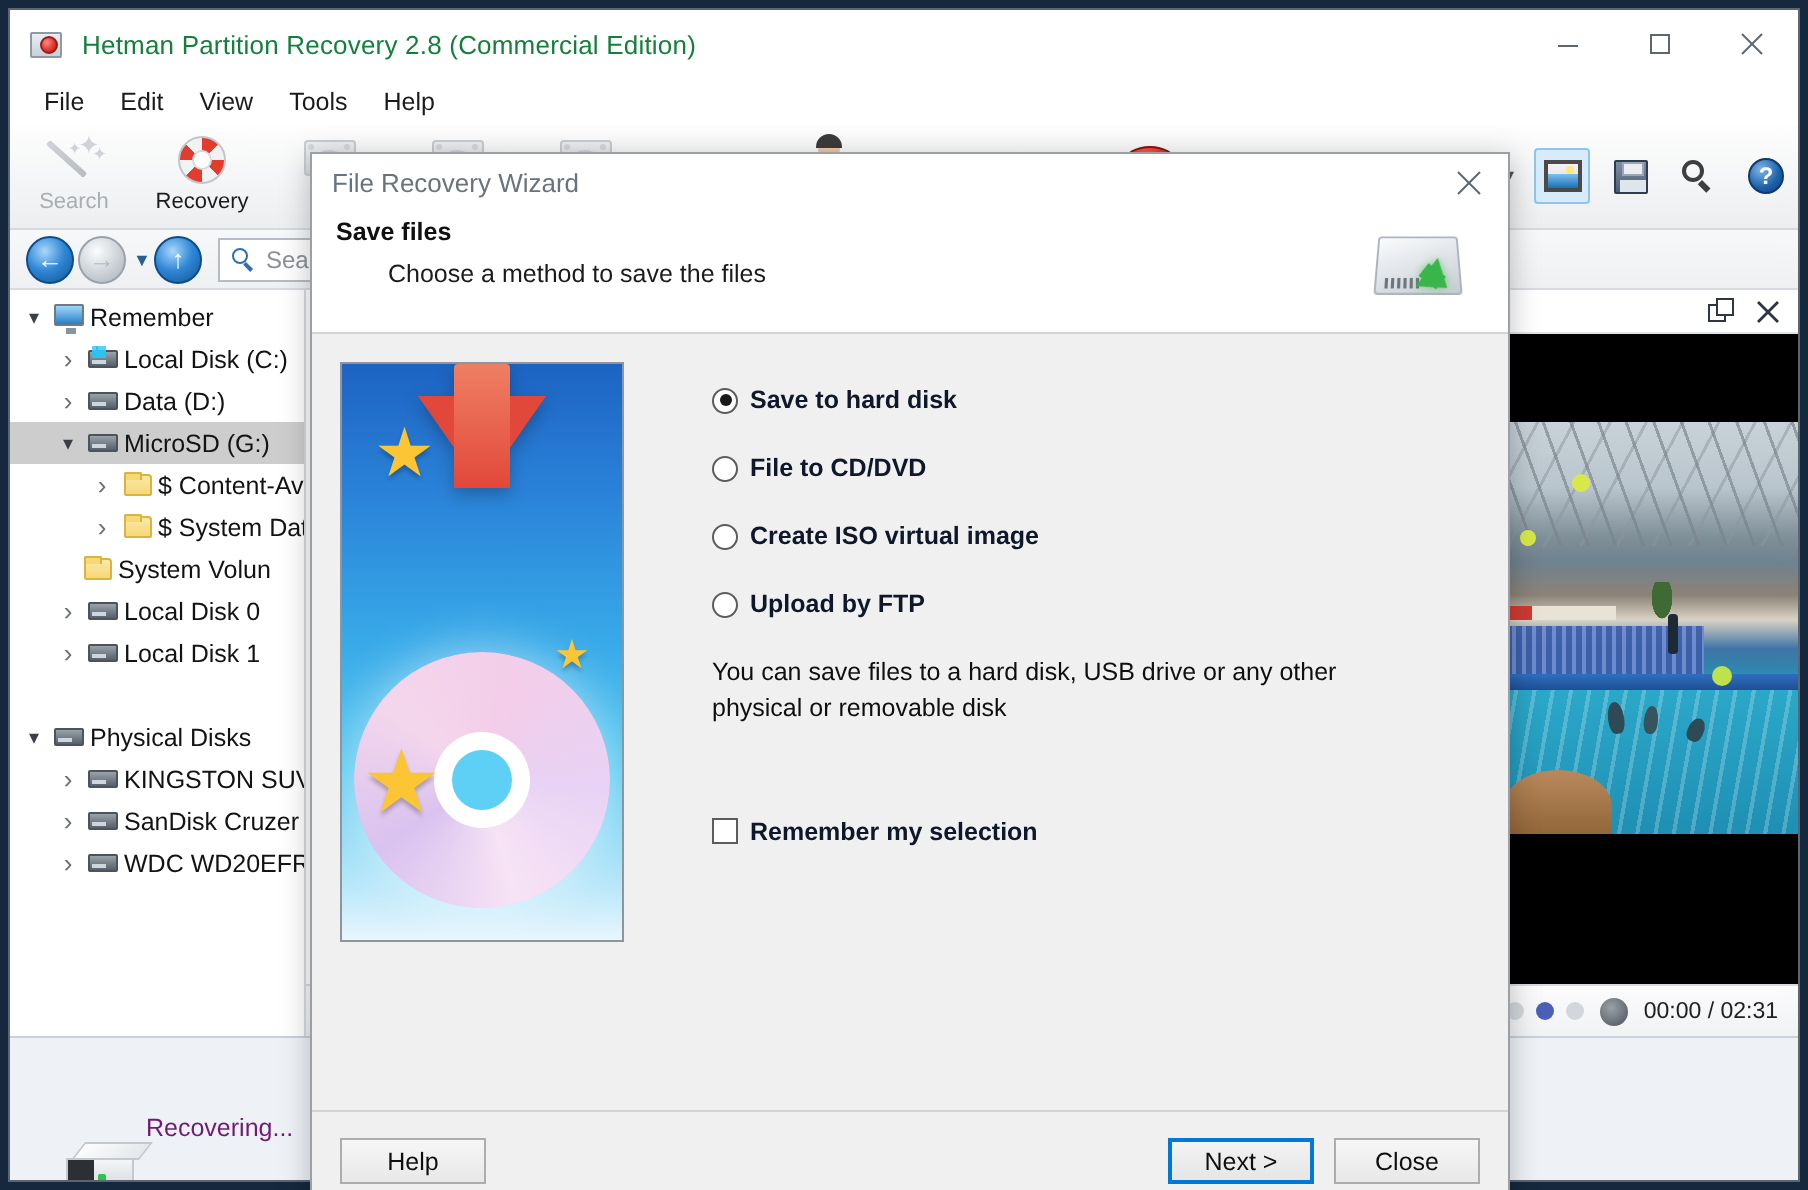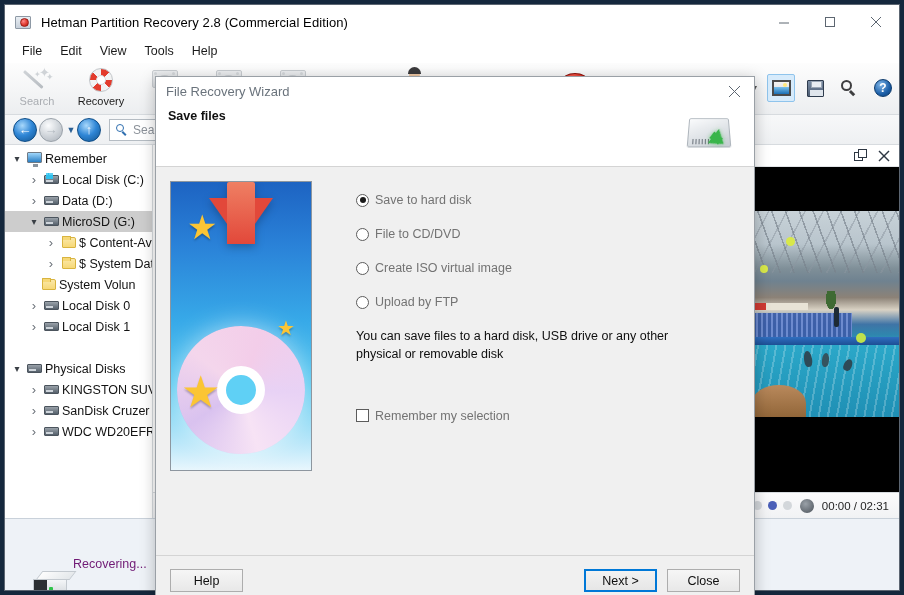--- a/index.html
+++ b/index.html
@@ -50,21 +50,21 @@
     border: 1px solid #8e99a5;
     border-radius: 1px;
   }
   .title-icon .dot {
     position: absolute; left: 5px; top: 5px;
     width: 9px; height: 9px; border-radius: 50%;
     background: radial-gradient(circle at 35% 32%, #ff8a8a 0%, #e03a2f 55%, #a41b14 100%);
     border: 1px solid #9b1c15;
   }
   .title-text {
-    color: #000000;
+    color: #15803d;
     font-size: 13px;
     letter-spacing: .1px;
   }
   .win-controls {
     position: absolute; right: 0; top: 0;
     display: flex; height: 34px;
   }
   .win-btn {
     width: 46px; height: 34px;
     display: flex; align-items: center; justify-content: center;
@@ -623,21 +623,21 @@
   }
   .radio {
     width: 13px; height: 13px; border-radius: 50%;
     border: 1px solid #5c5c5c; background: #fff;
     margin-right: 6px; position: relative; flex: 0 0 auto;
   }
   .radio.on:after {
     content:""; position:absolute; left:2.5px; top:2.5px;
     width: 6px; height: 6px; border-radius: 50%; background: #1a1a1a;
   }
-  .radio-lbl { font-size: 12.5px; color: #737373; }
+  .radio-lbl { font-size: 12.5px; color: #0f172a; font-weight: bold; }
   .desc {
     font-size: 12.5px; color: #0f0f0f;
     margin-top: 14px; line-height: 1.45;
     max-width: 342px;
   }
   .check-row {
     display: flex; align-items: flex-start;
     margin-top: 46px;
   }
   .checkbox {
@@ -975,20 +975,21 @@
       <div class="dlg-close">
         <svg width="13" height="13" viewBox="0 0 13 13">
             <line x1="1" y1="1" x2="12" y2="12" stroke="#5d6671" stroke-width="1"></line>
             <line x1="12" y1="1" x2="1" y2="12" stroke="#5d6671" stroke-width="1"></line>
           </svg>
       </div>
     </div>
 
     <div class="dlg-header">
       <div class="dlg-h1">Save files</div>
+      <div class="dlg-h2">Choose a method to save the files</div>
       <div class="dlg-header-icon">
         <div class="dhi-disk">
             <div class="bars"></div>
           </div>
         <div class="dhi-arrow"></div>
       </div>
     </div>
 
     <div class="dlg-body">
       <div class="dlg-illu">

